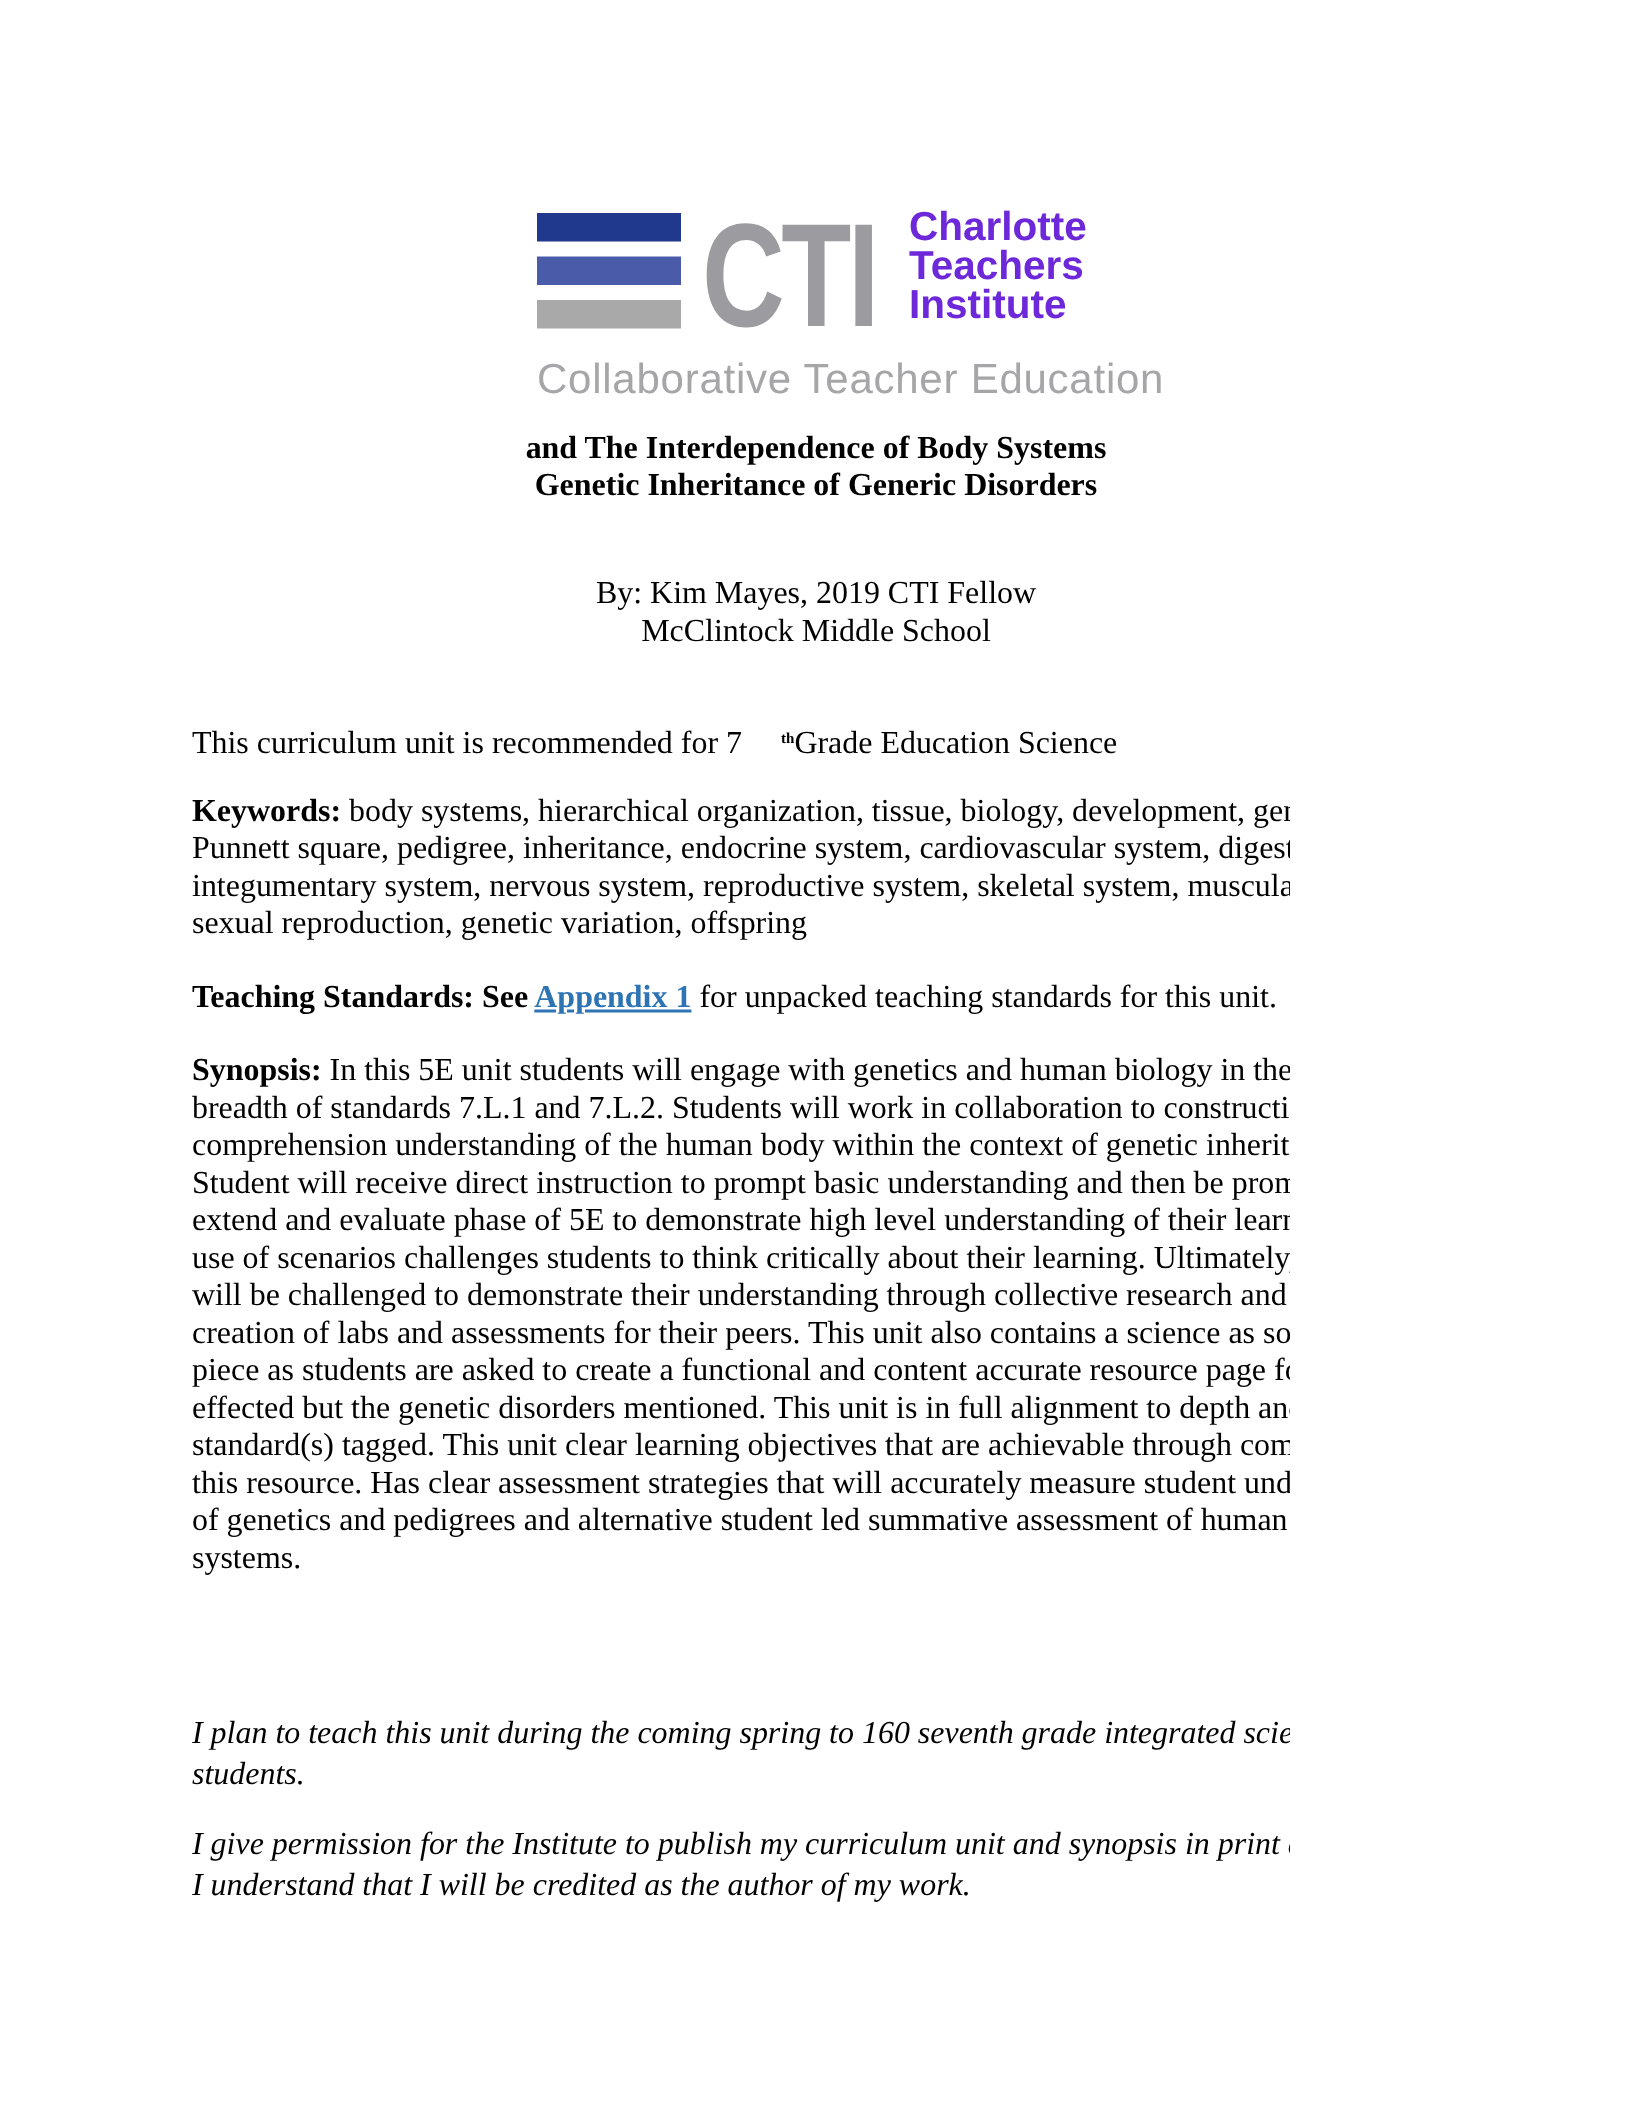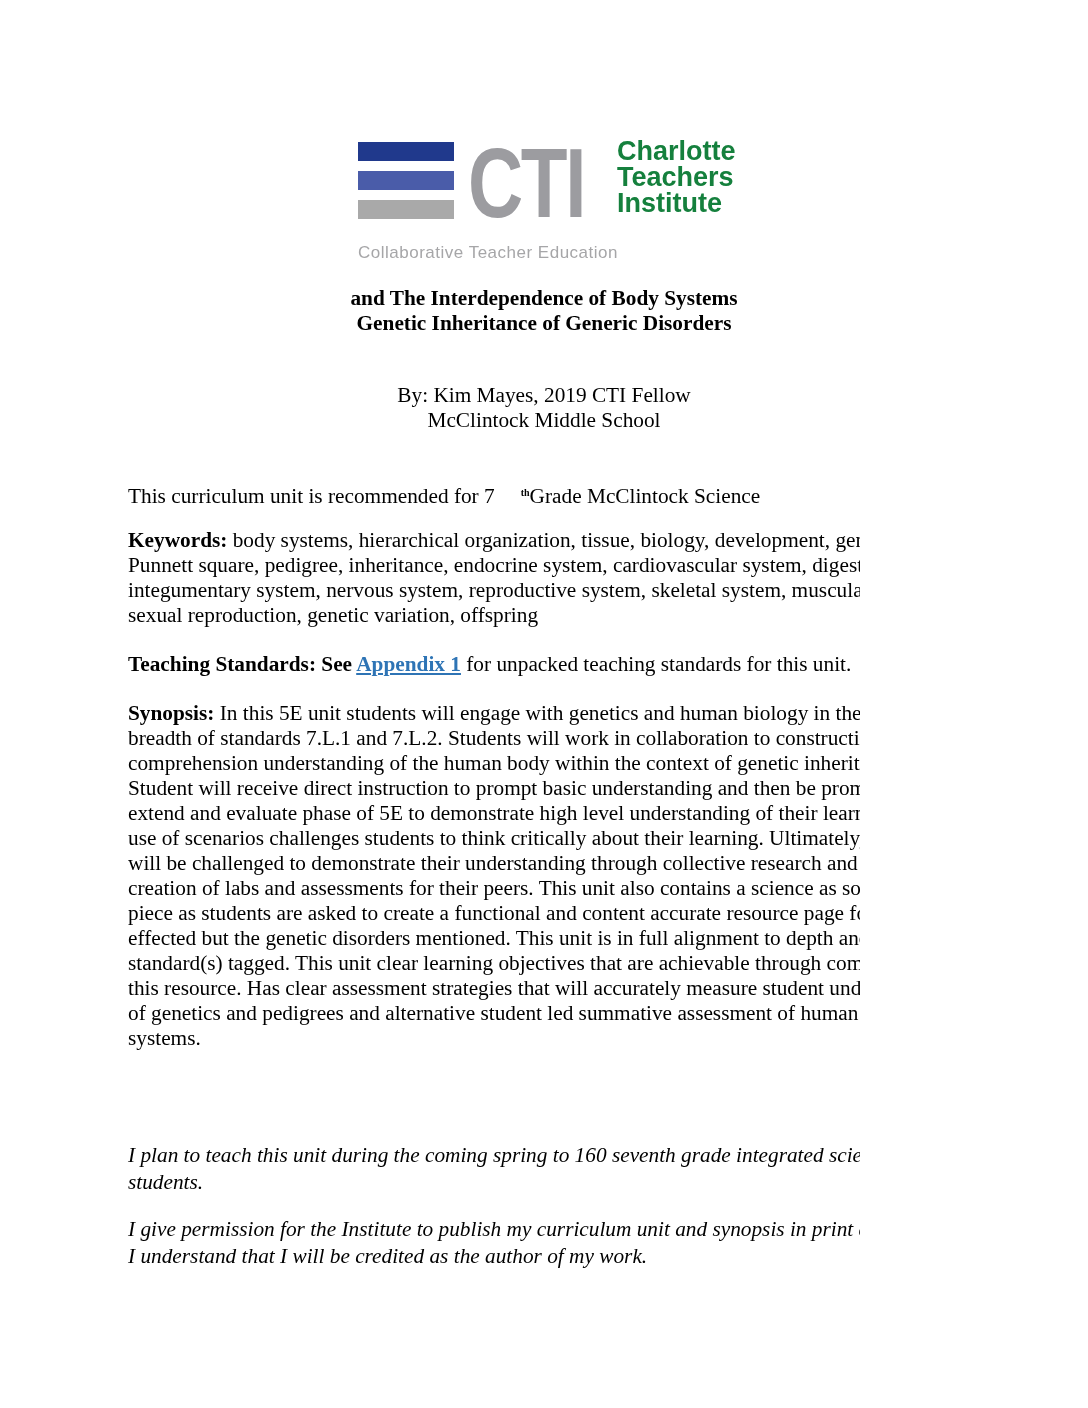--- a/index.html
+++ b/index.html
@@ -24,29 +24,29 @@
   .bar2 { background:#4a5ca9; }
   .bar3 { background:#a9a9a9; }
   .cti {
     width:128px; margin-left:14px; flex:none;
     font-family:"Liberation Sans", sans-serif;
     font-weight:bold; font-size:98px; line-height:94px;
     color:#9c9ca0; overflow:visible; white-space:nowrap;
   }
   .cti-inner { display:inline-block; transform:scaleX(.78); transform-origin:left top; letter-spacing:-3px; }
   .names {
-    margin-left:21px; margin-top:2px;
+    margin-left:10px; margin-top:2px;
     font-family:"Liberation Sans", sans-serif;
     font-weight:bold; font-size:27px; line-height:26px;
-    color:#15803d; white-space:nowrap;
+    color:#6d28d9; white-space:nowrap;
   }
   .tagline {
     margin-top:10px;
     font-family:"Liberation Sans", sans-serif;
-    font-size:17px; line-height:25px; letter-spacing:.5px;
+    font-size:28px; line-height:25px; letter-spacing:.5px;
     color:#a6a6a8; white-space:nowrap;
   }
 
   
   .doc-title { position:absolute; top:286px; left:0; width:1088px; text-align:center; font-weight:bold; }
   .byline    { position:absolute; top:383px; left:0; width:1088px; text-align:center; }
   .blk       { position:absolute; left:128px; width:834px; text-align:left; }
   .rec       { top:480px; }
   .keywords  { top:528px; }
   .standards { top:652px; }
@@ -84,21 +84,21 @@
   <div class="doc-title">
     <div>and The Interdependence of Body Systems</div>
     <div>Genetic Inheritance of Generic Disorders</div>
   </div>
 
   <div class="byline">
     <div>By: Kim Mayes, 2019 CTI Fellow</div>
     <div>McClintock Middle School</div>
   </div>
 
-  <div class="blk rec"><span>This curriculum unit is recommended for 7</span><sup class="sup">th</sup><span>Grade McClintock Science</span></div>
+  <div class="blk rec"><span>This curriculum unit is recommended for 7</span><sup class="sup">th</sup><span>Grade Education Science</span></div>
 
   <div class="blk keywords"><span class="b">Keywords:</span><span> body systems, hierarchical organization, tissue, biology, development, genetics, Punnett square, pedigree, inheritance, endocrine system, cardiovascular system, digestive system, integumentary system, nervous system, reproductive system, skeletal system, muscular system, sexual reproduction, genetic variation, offspring</span></div>
 
   <div class="blk standards"><span class="b">Teaching Standards: See </span><a class="applink">Appendix 1</a><span> for unpacked teaching standards for this unit.</span></div>
 
   <div class="blk synopsis"><span class="b">Synopsis:</span><span> In this 5E unit students will engage with genetics and human biology in the depth and breadth of standards 7.L.1 and 7.L.2. Students will work in collaboration to construction a comprehension understanding of the human body within the context of genetic inheritance. Student will receive direct instruction to prompt basic understanding and then be prompted in the extend and evaluate phase of 5E to demonstrate high level understanding of their learning. The use of scenarios challenges students to think critically about their learning. Ultimately, students will be challenged to demonstrate their understanding through collective research and the creation of labs and assessments for their peers. This unit also contains a science as social justice piece as students are asked to create a functional and content accurate resource page for people effected but the genetic disorders mentioned. This unit is in full alignment to depth and breadth of standard(s) tagged. This unit clear learning objectives that are achievable through completion of this resource. Has clear assessment strategies that will accurately measure student understanding of genetics and pedigrees and alternative student led summative assessment of human body systems.</span></div>
 
   <div class="blk note1">I plan to teach this unit during the coming spring to 160 seventh grade integrated science students.</div>
   <div class="blk note2">I give permission for the Institute to publish my curriculum unit and synopsis in print and online. I understand that I will be credited as the author of my work.</div>
 

